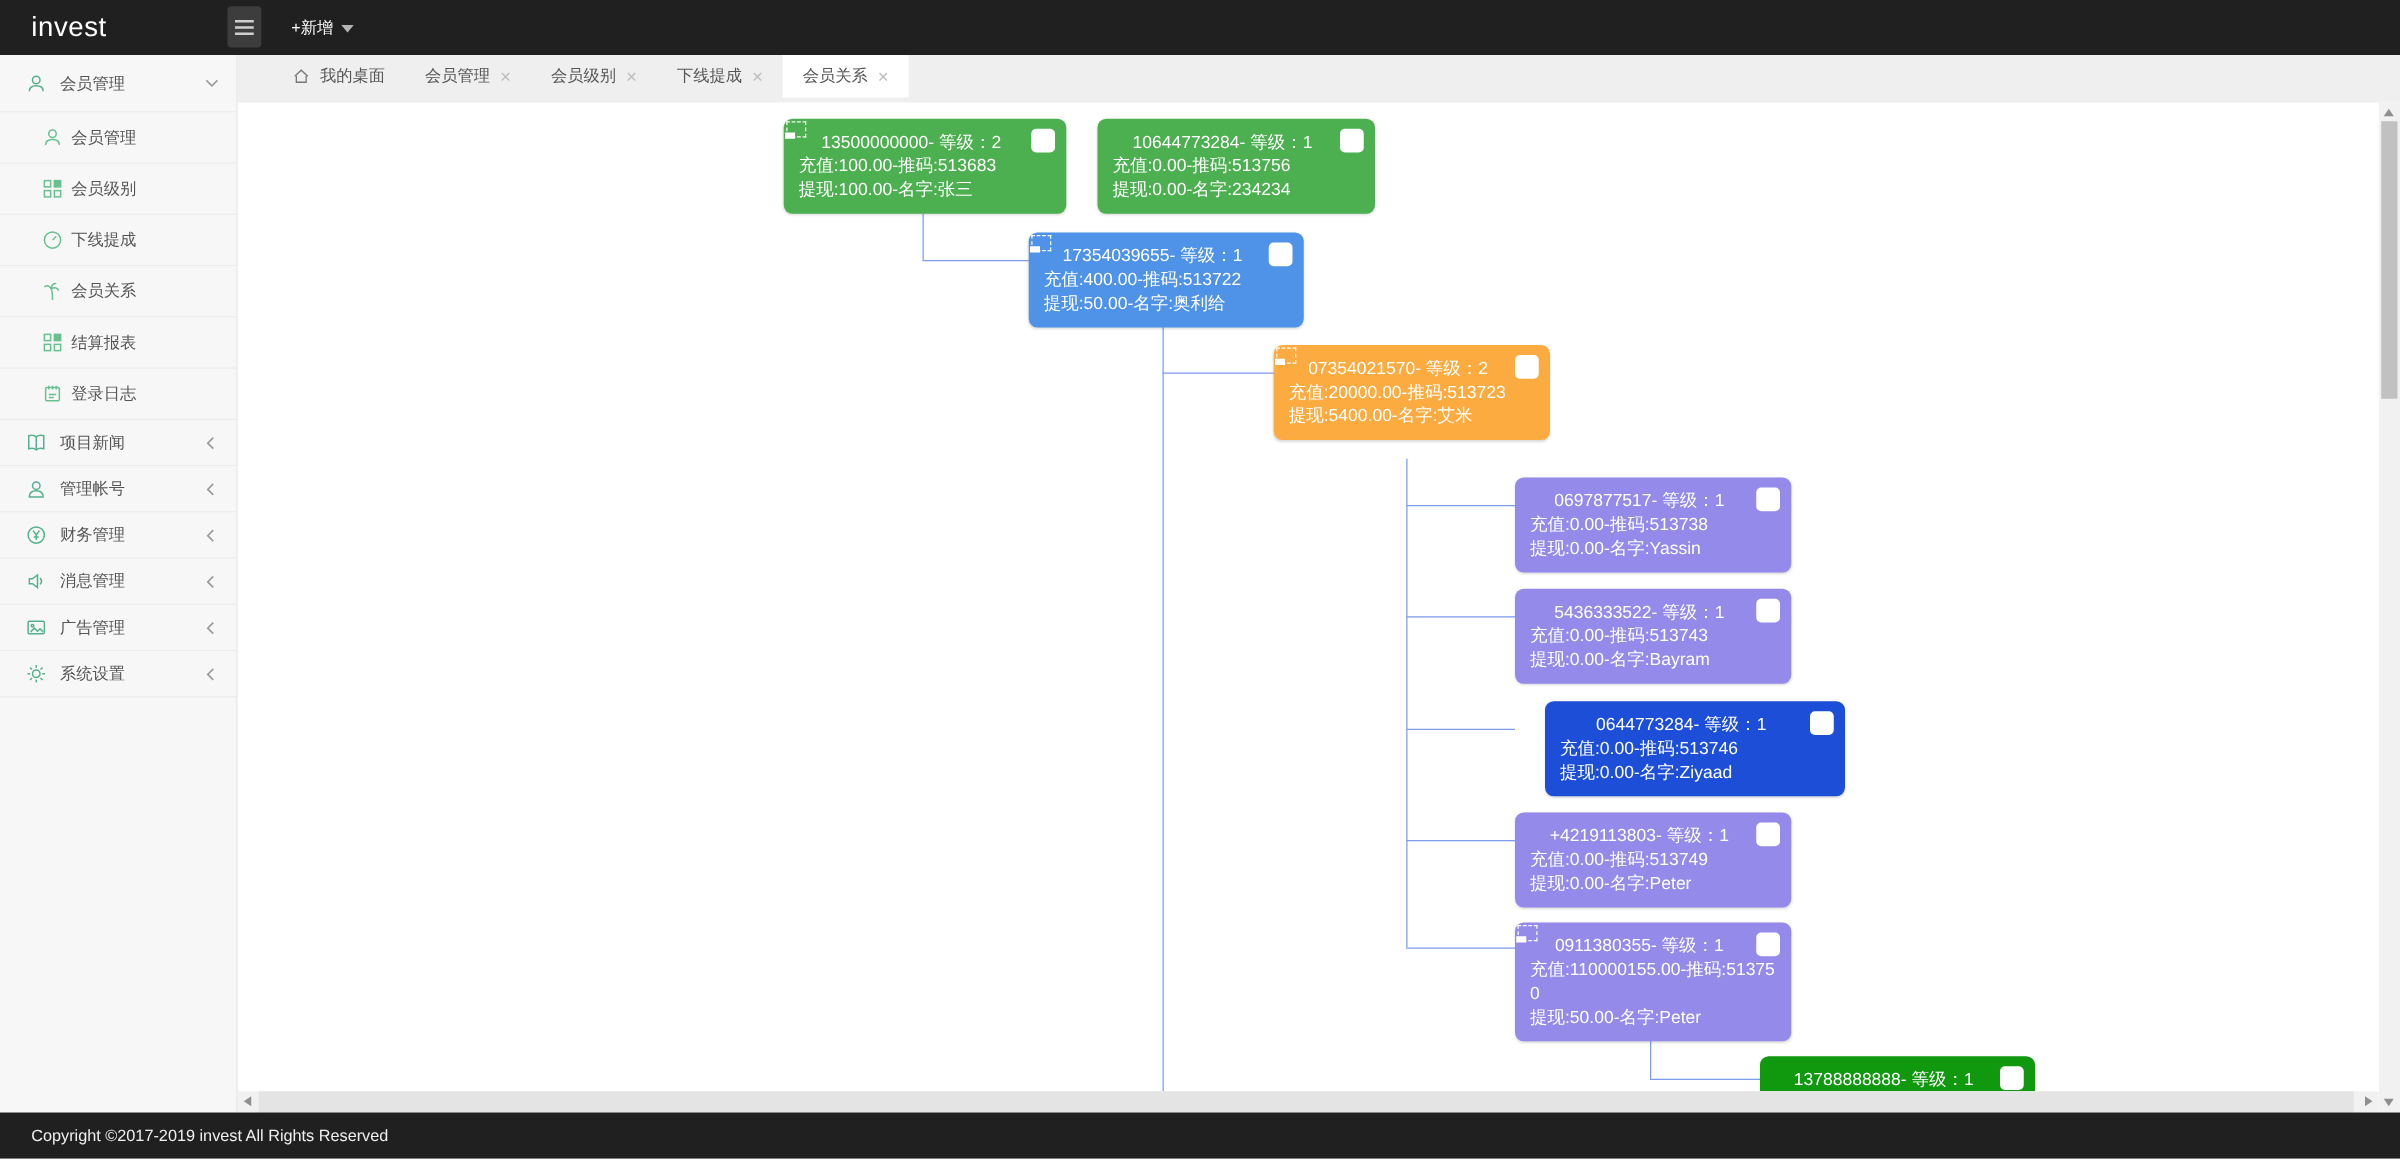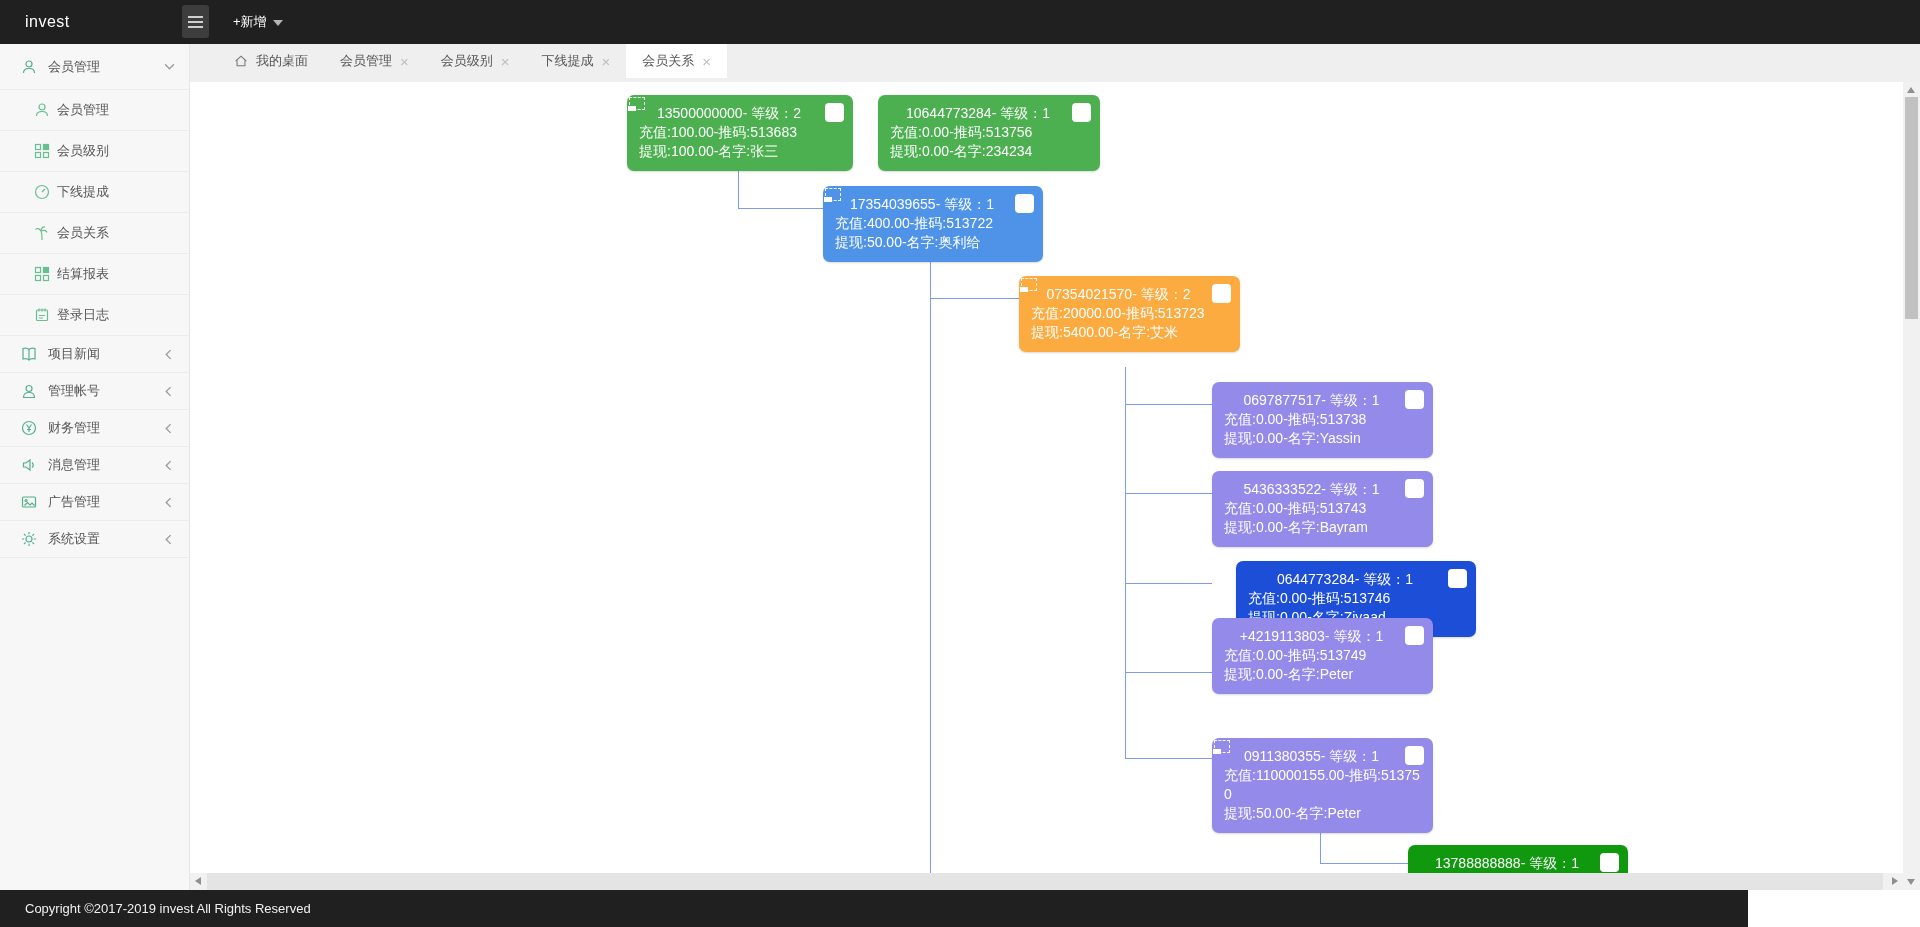--- a/index.html
+++ b/index.html
@@ -1,21 +1,21 @@
 <!DOCTYPE html>
 <html><head>
 <meta charset="utf-8">
 <style>
   * { margin:0; padding:0; box-sizing:border-box; }
   html,body { width:1920px; height:927px; overflow:hidden; }
   body { position:relative; font-family:"Liberation Sans","DejaVu Sans",sans-serif; background:#fff; color:#555; }
 
   
   .topbar { position:absolute; left:0; top:0; width:1920px; height:44px; background:#202020; z-index:30; }
-  .logo { position:absolute; left:25px; top:0; height:44px; line-height:44px; color:#fff; font-size:16px; letter-spacing:.5px;text-align:right; }
+  .logo { position:absolute; left:25px; top:0; height:44px; line-height:44px; color:#fff; font-size:22px; letter-spacing:.5px;text-align:right; }
   .hamburger { position:absolute; left:182px; top:5px; width:27px; height:33px; background:#3d3d3d; border-radius:3px;
                display:flex; flex-direction:column; justify-content:center; align-items:center; gap:3px; cursor:pointer; }
   .hamburger i { display:block; width:15px; height:2px; background:#cfcfcf; }
   .newbtn { position:absolute; left:233px; top:0; height:44px; line-height:44px; color:#fff; font-size:13px; cursor:pointer; }
   .caret { display:inline-block; width:0; height:0; border-left:5px solid transparent; border-right:5px solid transparent;
            border-top:6px solid #b5b5b5; margin-left:6px; vertical-align:middle; }
   .topbar-right { position:absolute; right:148px; top:0; height:44px; display:flex; align-items:center; gap:38px; font-size:13px; color:#ededed; }
   .topbar-right .user { color:#54a954; }
   .topbar-right .item { cursor:pointer; }
 
@@ -49,21 +49,21 @@
   .hscroll { position:absolute; left:190px; bottom:37px; width:1713px; height:17px; background:#f1f1f1; z-index:15; }
   .hscroll .arrow-l { position:absolute; left:5px; top:4px; width:0; height:0; border-top:4.5px solid transparent; border-bottom:4.5px solid transparent; border-right:6px solid #8f8f8f; }
   .hscroll .arrow-r { position:absolute; right:5px; top:4px; width:0; height:0; border-top:4.5px solid transparent; border-bottom:4.5px solid transparent; border-left:6px solid #8f8f8f; }
   .hscroll .thumb { position:absolute; left:17px; top:0; height:17px; width:1676px; background:#e4e4e4; }
   .vscroll { position:absolute; right:0; top:82px; width:17px; height:808px; background:#f1f1f1; z-index:15; }
   .vscroll .arrow-u { position:absolute; top:5px; left:4px; width:0; height:0; border-left:4.5px solid transparent; border-right:4.5px solid transparent; border-bottom:6px solid #8f8f8f; }
   .vscroll .arrow-d { position:absolute; bottom:5px; left:4px; width:0; height:0; border-left:4.5px solid transparent; border-right:4.5px solid transparent; border-top:6px solid #8f8f8f; }
   .vscroll .thumb { position:absolute; top:15px; left:2px; right:2px; height:222px; background:#c1c1c1; }
 
   
-  .footer { position:absolute; left:0; bottom:0; width:1748px; height:37px; background:#202020; color:#f0f0f0; font-size:13px; line-height:37px; padding-left:25px; z-index:30; }
+  .footer { position:absolute; left:0; bottom:0; width:1920px; height:37px; background:#202020; color:#f0f0f0; font-size:13px; line-height:37px; padding-left:25px; z-index:30; }
 
   svg { display:block; }
 </style>
 </head>
 <body>
 
 <div class="topbar">
   <div class="logo">invest</div>
   <div class="hamburger">
     <i></i>
@@ -324,21 +324,21 @@
     <div class="n3">提现:0.00-名字:Bayram</div>
   </div>
 
   <div class="node" style="left: 1046px; top: 479px; width: 240px; background-color: #1d4ed8;">
     <div class="n1">0644773284- 等级：1</div>
     <span class="cb"></span>
     <div class="n2">充值:0.00-推码:513746</div>
     <div class="n3">提现:0.00-名字:Ziyaad</div>
   </div>
 
-  <div class="node" style="left: 1022px; top: 536px; width: 221px; background-color: rgb(147, 138, 233);">
+  <div class="node" style="left: 1022px; top: 568px; width: 221px; background-color: rgb(147, 138, 233);">
     <div class="n1">+4219113803- 等级：1</div>
     <span class="cb"></span>
     <div class="n2">充值:0.00-推码:513749</div>
     <div class="n3">提现:0.00-名字:Peter</div>
   </div>
 
   <div class="node" style="left: 1022px; top: 656px; width: 221px; background-color: rgb(147, 138, 233);">
     <span class="expander"></span>
     <div class="n1">0911380355- 等级：1</div>
     <span class="cb"></span>

